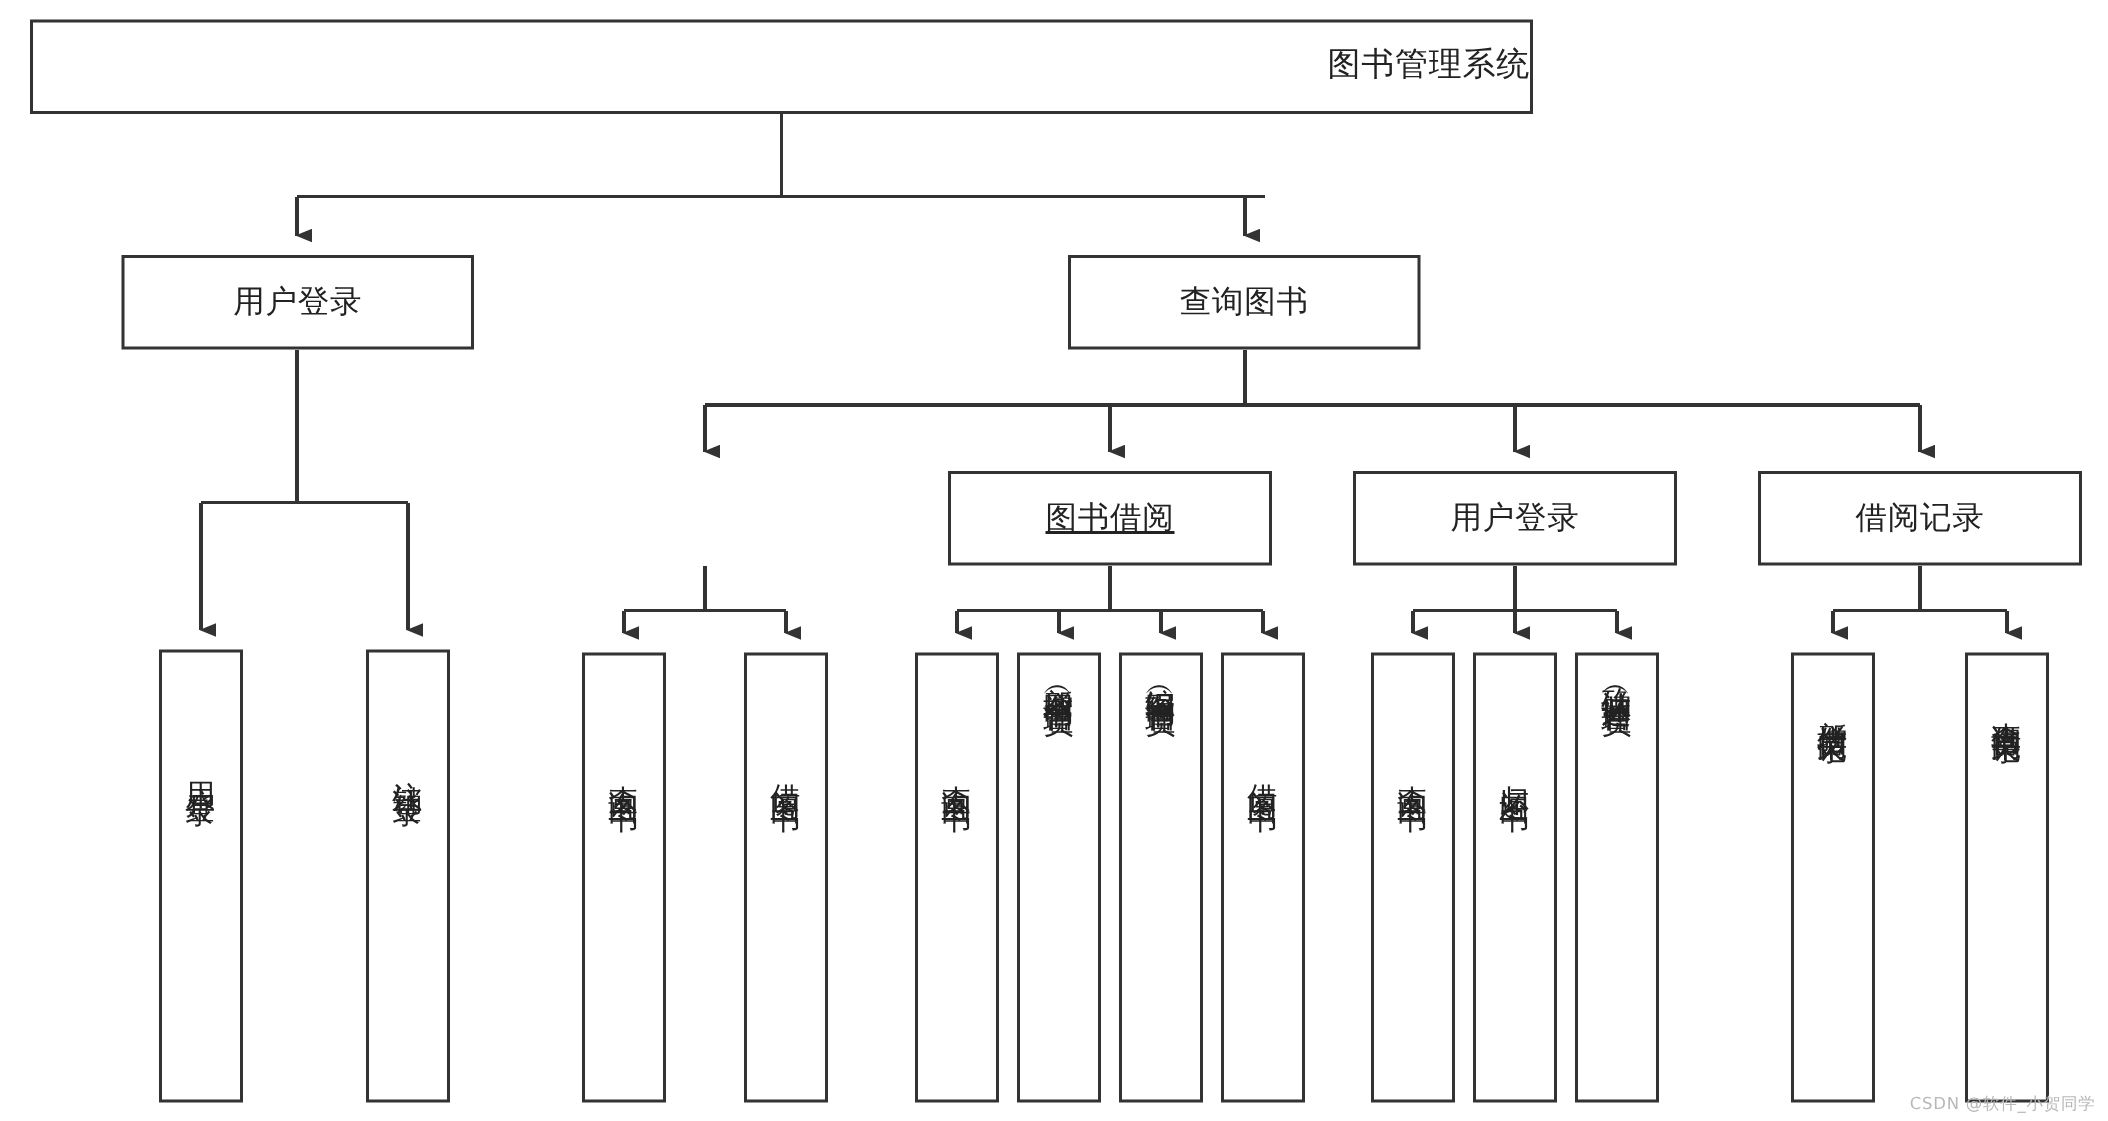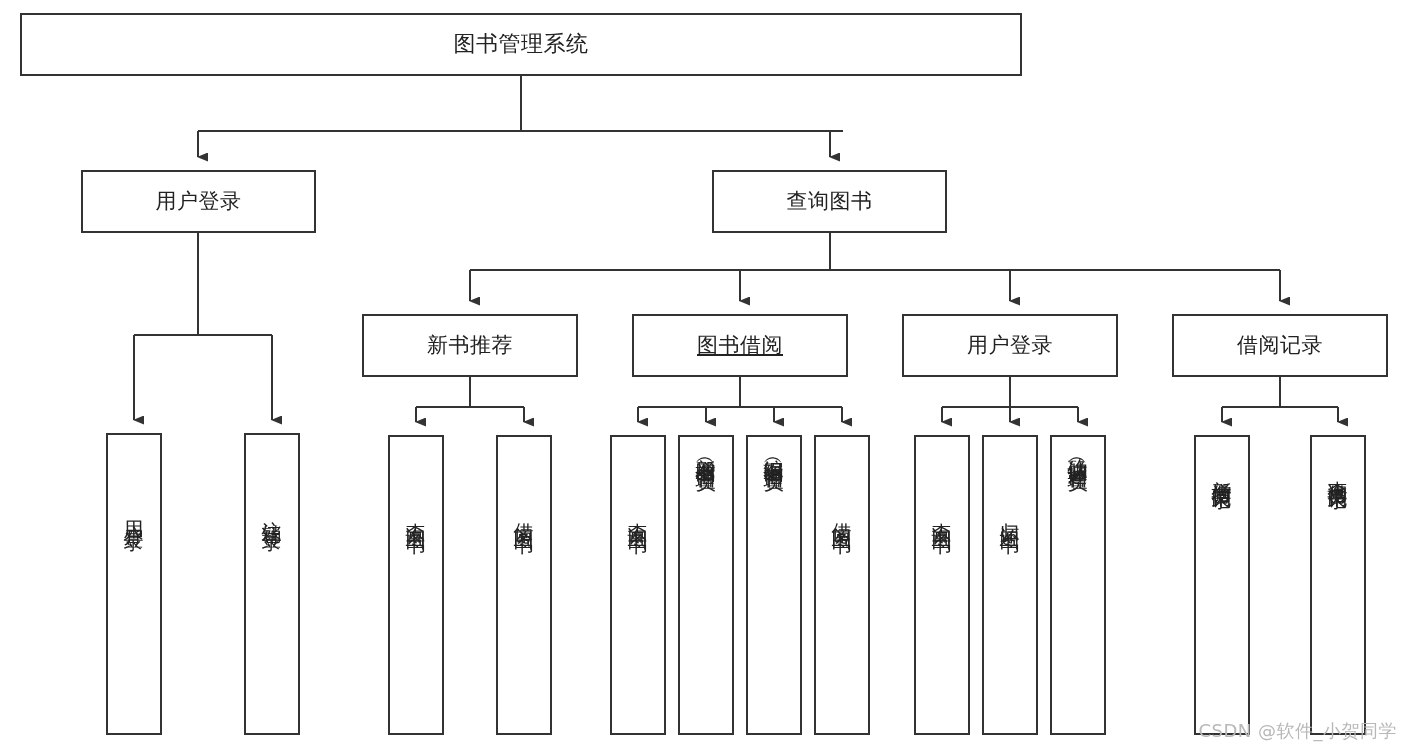--- a/index.html
+++ b/index.html
@@ -66,21 +66,21 @@
     height: auto;
     max-height: 100%;
   }
   .node.vert.tall .node-label {
     letter-spacing: 2px;
   }
   .watermark {
     position: absolute;
     right: 8px;
     bottom: 4px;
-    font-size: 18px;
+    font-size: 11px;
     color: #b8b8b8;
     letter-spacing: 0.5px;
     user-select: none;
     white-space: nowrap;
   }
 </style>
 </head>
 <body>
 
 <div id="diagram-canvas">
@@ -128,35 +128,32 @@
       <path d="M1010,407 L1010,422" marker-end="url(#arrowhead)"></path>
       <path d="M1078,407 L1078,422" marker-end="url(#arrowhead)"></path>
 
       <path d="M1280,377 L1280,407"></path>
       <path d="M1222,407 L1338,407"></path>
       <path d="M1222,407 L1222,422" marker-end="url(#arrowhead)"></path>
       <path d="M1338,407 L1338,422" marker-end="url(#arrowhead)"></path>
     </g>
   </svg>
 
-  <div class="node horiz root" style="left:20px; top:13px; width:1002px; height:63px;">
+  <div class="node horiz root" style="left:20px; top:13px; width:1002px; height:63px;justify-content:flex-end;">
     <span class="node-label">图书管理系统</span>
   </div>
 
   <div class="node horiz" style="left:81px; top:170px; width:235px; height:63px;">
     <span class="node-label">用户登录</span>
   </div>
 
   <div class="node horiz" style="left:712px; top:170px; width:235px; height:63px;">
     <span class="node-label">查询图书</span>
   </div>
 
-  <div class="node horiz" style="left:362px; top:314px; width:216px; height:63px;">
-    <span class="node-label">新书推荐</span>
-  </div>
 
   <div class="node horiz" style="left:632px; top:314px; width:216px; height:63px;text-decoration:underline;">
     <span class="node-label">图书借阅</span>
   </div>
 
   <div class="node horiz" style="left:902px; top:314px; width:216px; height:63px;">
     <span class="node-label">用户登录</span>
   </div>
 
   <div class="node horiz" style="left:1172px; top:314px; width:216px; height:63px;">

